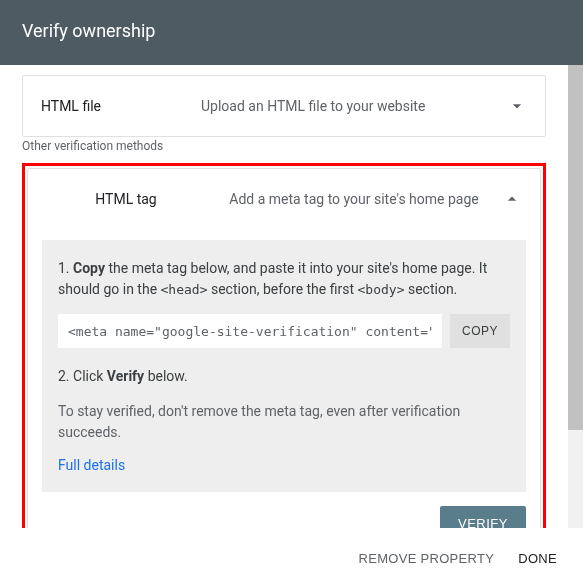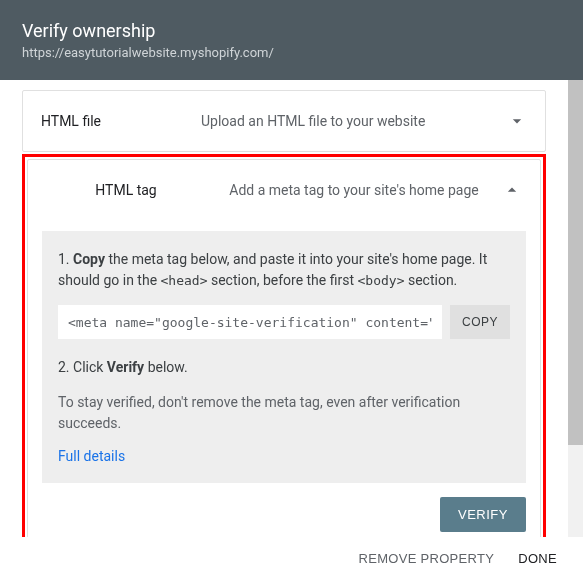--- a/index.html
+++ b/index.html
@@ -32,34 +32,34 @@
 .verify-btn { background: #5a7d8c; color: #fff; border: none; padding: 10px 18px; font-size: 13px; font-weight: 500; letter-spacing: 0.5px; cursor: pointer; border-radius: 2px; }
 .footer { position: absolute; bottom: 0; left: 0; right: 0; height: 42px; display: flex; justify-content: flex-end; align-items: center; gap: 24px; padding-right: 26px; background: #fff; }
 .footer-btn { font-size: 13px; font-weight: 500; color: #5f6368; letter-spacing: 0.3px; cursor: pointer; background: none; border: none; }
 .footer-btn.done { color: #202124; }
 </style>
 </head>
 <body>
 
 <div class="header">
   <div class="header-title">Verify ownership</div>
-  <div class="header-url">https://easytutorialwebsite.myshopify.com/</div>
 </div>
 
 <div class="content-wrap">
   <div class="content">
 
     <div class="method-card">
       <div class="method-name">HTML file</div>
       <div class="method-desc">Upload an HTML file to your website</div>
       <svg class="chevron" viewBox="0 0 24 24">
           <path fill="#5f6368" d="M7 10l5 5 5-5z"></path>
         </svg>
     </div>
 
+    <div class="other-label">Other verification methods</div>
 
     <div class="highlight-box">
       <div class="expanded-card">
         <div class="expanded-header">
           <div class="method-name">HTML tag</div>
           <div class="method-desc">Add a meta tag to your site's home page</div>
           <svg class="chevron" viewBox="0 0 24 24">
               <path fill="#5f6368" d="M7 14l5-5 5 5z"></path>
             </svg>
         </div>

